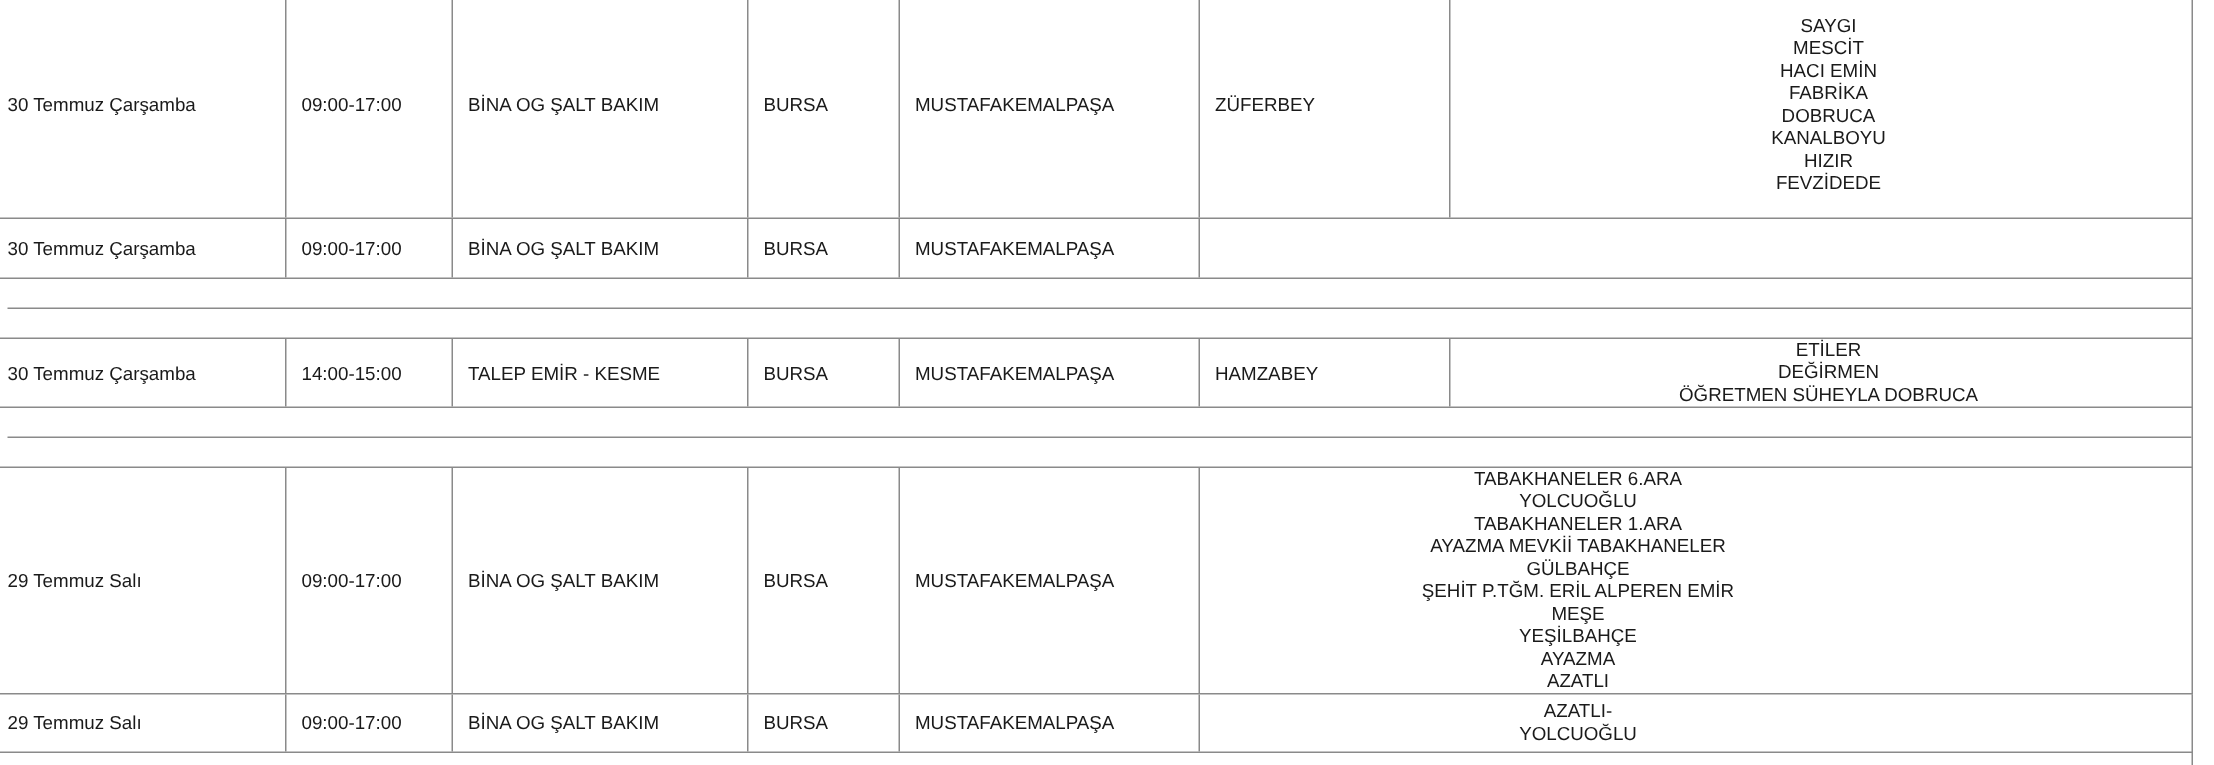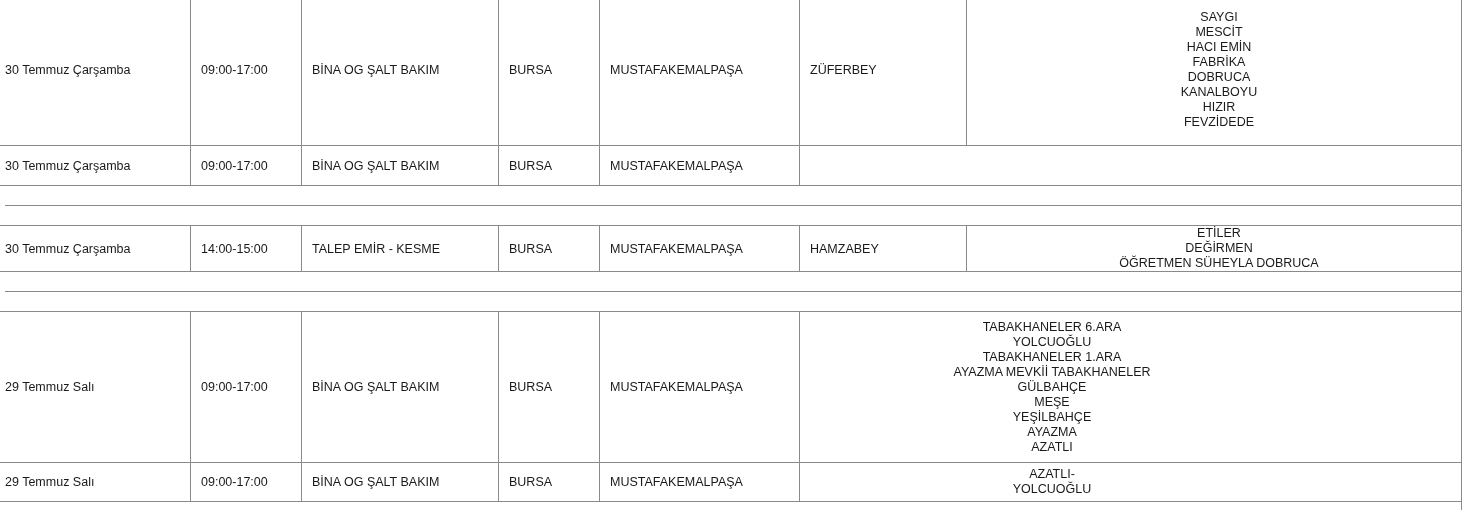--- a/index.html
+++ b/index.html
@@ -98,20 +98,21 @@
     <div class="cell c2">09:00-17:00</div>
     <div class="cell c3">BİNA OG ŞALT BAKIM</div>
     <div class="cell c4">BURSA</div>
     <div class="cell c5">MUSTAFAKEMALPAŞA</div>
     <div class="cell c7 streets">
       <span>TABAKHANELER 6.ARA</span>
       <span>YOLCUOĞLU</span>
       <span>TABAKHANELER 1.ARA</span>
       <span>AYAZMA MEVKİİ TABAKHANELER</span>
       <span>GÜLBAHÇE</span>
+      <span>ŞEHİT P.TĞM. ERİL ALPEREN EMİR</span>
       <span>MEŞE</span>
       <span>YEŞİLBAHÇE</span>
       <span>AYAZMA</span>
       <span>AZATLI</span>
     </div>
   </div>
 
   <div class="row" style="height:39px;">
     <div class="cell c1">29 Temmuz Salı</div>
     <div class="cell c2">09:00-17:00</div>

